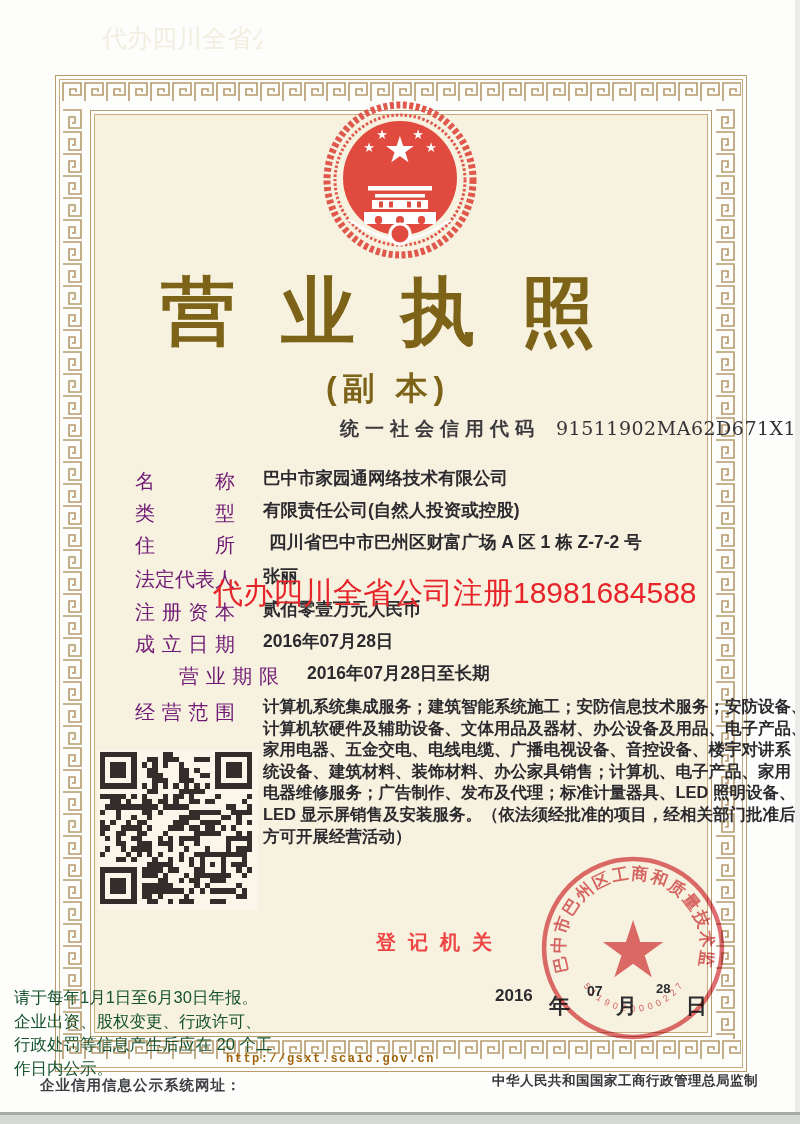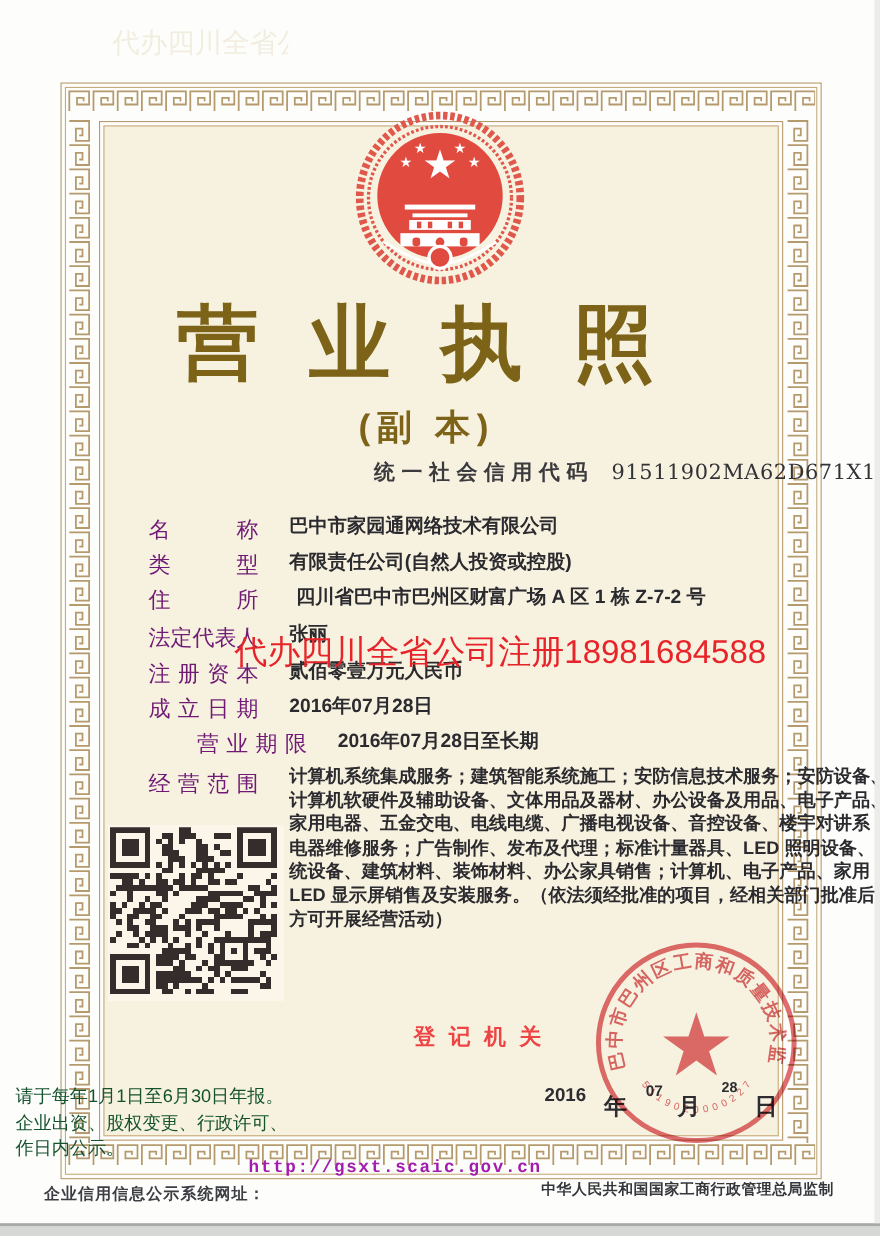--- a/index.html
+++ b/index.html
@@ -34,22 +34,22 @@
   .fvalue{position:absolute;left:128px;top:-2px;font-size:17.5px;font-weight:700;color:#2b2b2f;width:430px;}
   .scope{left:263px;top:696px;width:424px;z-index:2;}
   .scope div{font-size:16.5px;font-weight:600;color:#2b2b2f;line-height:21.6px;white-space:nowrap;}
   .qr{left:98px;top:750px;width:156px;height:156px;background:#fbf6e9;padding:2px;}
   .reg-label{left:376px;top:929px;font-size:20px;font-weight:700;color:#ef4444;letter-spacing:12px;}
   .dt{font-weight:700;color:#2d2d31;}
   .seal{left:537px;top:852px;width:192px;height:192px;mix-blend-mode:multiply;opacity:.88;z-index:3;}
   .red-mark{left:213px;top:573px;font-size:30px;color:#e7242a;font-weight:500;letter-spacing:0;z-index:4;white-space:nowrap;}
   .notice{left:14px;top:986px;z-index:4;}
   .notice div{font-size:16.5px;font-weight:400;color:#14532d;line-height:23.5px;white-space:nowrap;}
-  .url{left:226px;top:1052px;font-family:"Liberation Mono",monospace;font-size:16px;letter-spacing:1.5px;
-       color:#a21caf;font-weight:700;z-index:4;}
+  .url{left:226px;top:1052px;font-family:"Liberation Mono",monospace;font-size:12px;letter-spacing:1.5px;
+       color:#a16207;font-weight:700;z-index:4;}
   .url-label{left:40px;top:1076px;font-size:14.5px;color:#3c3e44;font-weight:600;letter-spacing:1px;z-index:4;}
   .issuer{left:492px;top:1072px;font-size:13.5px;color:#35373c;font-weight:600;letter-spacing:.5px;z-index:4;}
   .scan-edge-b1{left:0;right:0;top:1112px;height:3px;background:#a8aaa7;z-index:5;}
   .scan-edge-b2{left:0;right:0;top:1115px;bottom:0;background:#d6d8d5;z-index:5;}
   .scan-edge-r{right:0;top:0;width:5px;height:1112px;background:#ececea;z-index:5;}
 </style>
 </head>
 <body>
 
 <div class="sheet">
@@ -581,22 +581,22 @@
     <span class="fvalue">2016年07月28日至长期</span>
   </div>
   <div class="abs frow" style="top:699px;">
     <span class="flabel">经营范围</span>
   </div>
 
   <div class="abs scope">
     <div>计算机系统集成服务；建筑智能系统施工；安防信息技术服务；安防设备、</div>
     <div>计算机软硬件及辅助设备、文体用品及器材、办公设备及用品、电子产品、</div>
     <div>家用电器、五金交电、电线电缆、广播电视设备、音控设备、楼宇对讲系</div>
+    <div>统设备、建筑材料、装饰材料、办公家具销售；计算机、电子产品、家用</div>
     <div>电器维修服务；广告制作、发布及代理；标准计量器具、LED 照明设备、</div>
-    <div>统设备、建筑材料、装饰材料、办公家具销售；计算机、电子产品、家用</div>
     <div>LED 显示屏销售及安装服务。（依法须经批准的项目，经相关部门批准后</div>
     <div>方可开展经营活动）</div>
   </div>
 
   <div class="abs qr">
     <svg id="qr-svg" width="152" height="152" viewBox="0 0 29 29" shape-rendering="crispEdges">
         <rect x="12" y="0" width="1" height="1" fill="#342d2c"></rect>
         <rect x="13" y="0" width="1" height="1" fill="#342d2c"></rect>
         <rect x="9" y="1" width="1" height="1" fill="#342d2c"></rect>
         <rect x="10" y="1" width="1" height="1" fill="#342d2c"></rect>
@@ -1027,20 +1027,21 @@
     <text font-size="9" fill="#d8555b" letter-spacing="3">
       <textPath href="#seal-arc-bottom" startOffset="12" textLength="118">5119020000227</textPath>
     </text>
   </svg>
 
   <div class="abs red-mark">代办四川全省公司注册18981684588</div>
 
   <div class="abs notice">
     <div>请于每年1月1日至6月30日年报。</div>
     <div>企业出资、股权变更、行政许可、</div>
+    <div>行政处罚等信息产生后应在 20 个工</div>
     <div>作日内公示。</div>
   </div>
 
   <div class="abs url">http://gsxt.scaic.gov.cn</div>
   <div class="abs url-label">企业信用信息公示系统网址：</div>
   <div class="abs issuer">中华人民共和国国家工商行政管理总局监制</div>
 
   <div class="abs scan-edge-b1"></div>
   <div class="abs scan-edge-b2"></div>
   <div class="abs scan-edge-r"></div>

